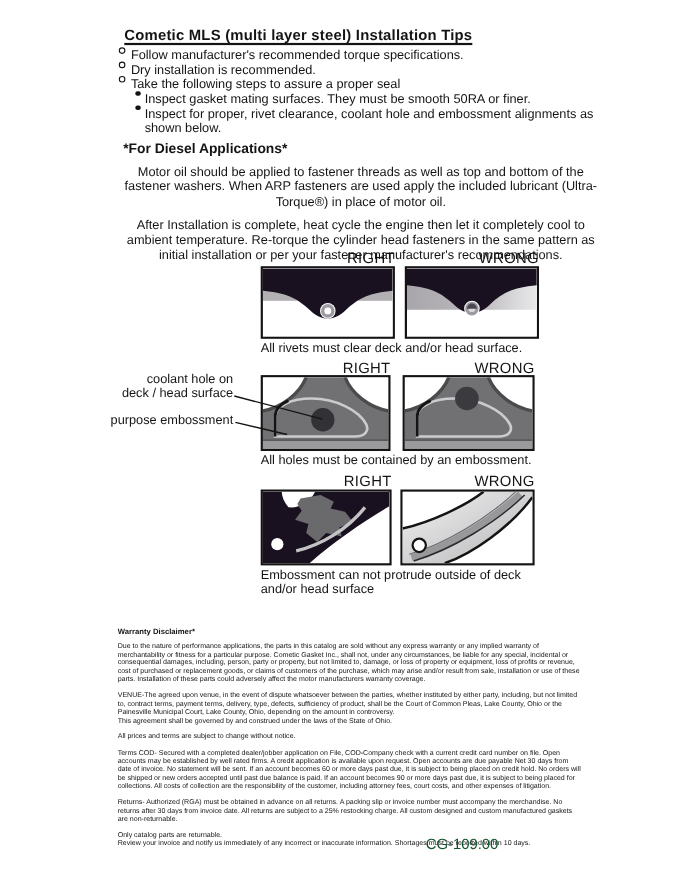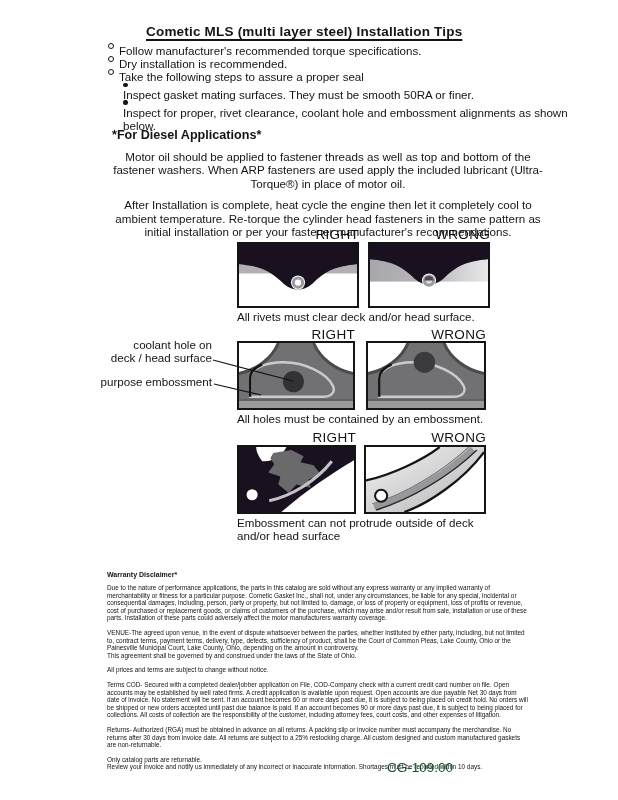--- a/index.html
+++ b/index.html
@@ -1,26 +1,26 @@
 <!DOCTYPE html>
 <html><head>
 <meta charset="utf-8">
 <style>
   html,body{margin:0;padding:0;background:#ffffff;}
   body{width:618px;height:800px;position:relative;font-family:"Liberation Sans",sans-serif;color:#141414;overflow:hidden;}
   .abs{position:absolute;}
   
   .page-title{left:113px;top:24px;font-size:13.5px;font-weight:bold;letter-spacing:.2px;
-    text-decoration:underline;text-decoration-thickness:1.5px;text-underline-offset:3px;margin-left:33px;}
+    text-decoration:underline;text-decoration-thickness:1.5px;text-underline-offset:3px;}
   
   .bullets{left:108px;top:44px;font-size:11.6px;line-height:13.2px;width:460px;}
   .brow{display:flex;align-items:flex-start;}
   .brow .ring{width:4px;height:4px;border:1px solid #141414;border-radius:50%;flex:0 0 auto;
     margin-right:5px;position:relative;top:-1px;}
-  .brow.sub{margin-left:15px;flex-direction:column;}
+  .brow.sub{margin-left:15px;}
   .brow .dot{width:4.5px;height:4.5px;background:#141414;border-radius:50%;flex:0 0 auto;
     margin-right:4px;position:relative;top:-1px;}
   
   .diesel{left:112px;top:117px;width:432px;font-size:11.6px;line-height:13.5px;}
   .diesel h2{font-size:12.6px;font-weight:bold;margin:12px 0 7px 0;}
   .diesel p{margin:0 0 8px 0;text-align:center;}
   
   .dlabel{font-size:13.5px;letter-spacing:.3px;text-align:right;}
   .caption{font-size:11.6px;line-height:13px;}
   .panel{position:absolute;border:2.5px solid #141414;background:#fff;box-sizing:border-box;}

